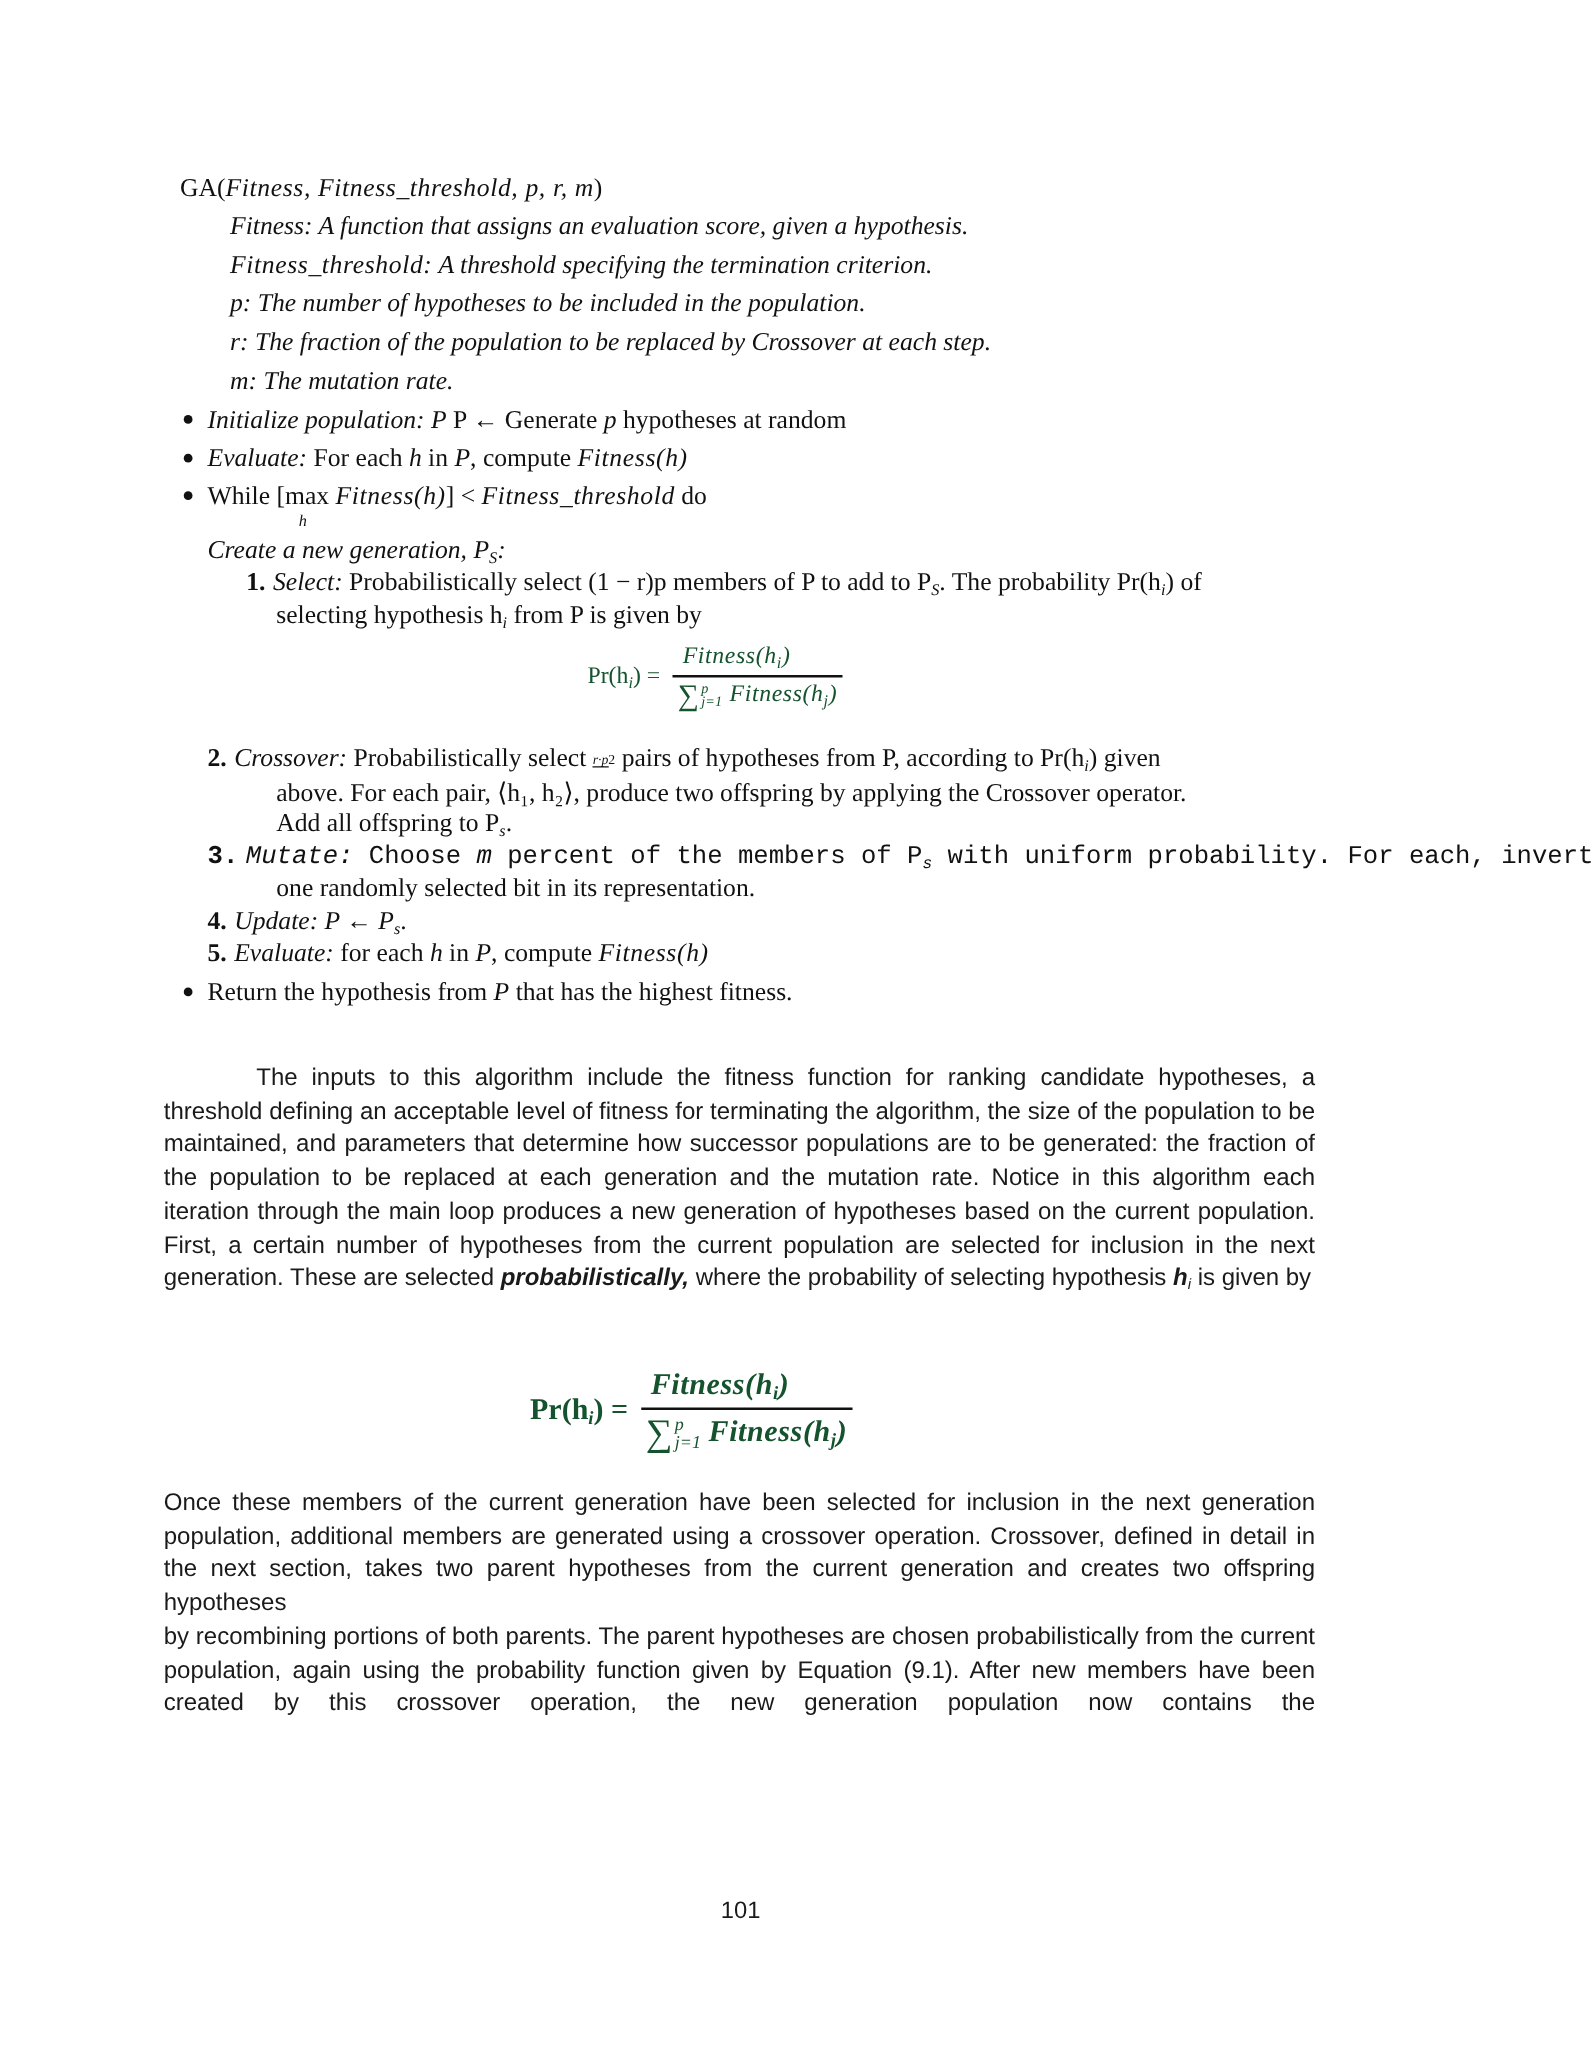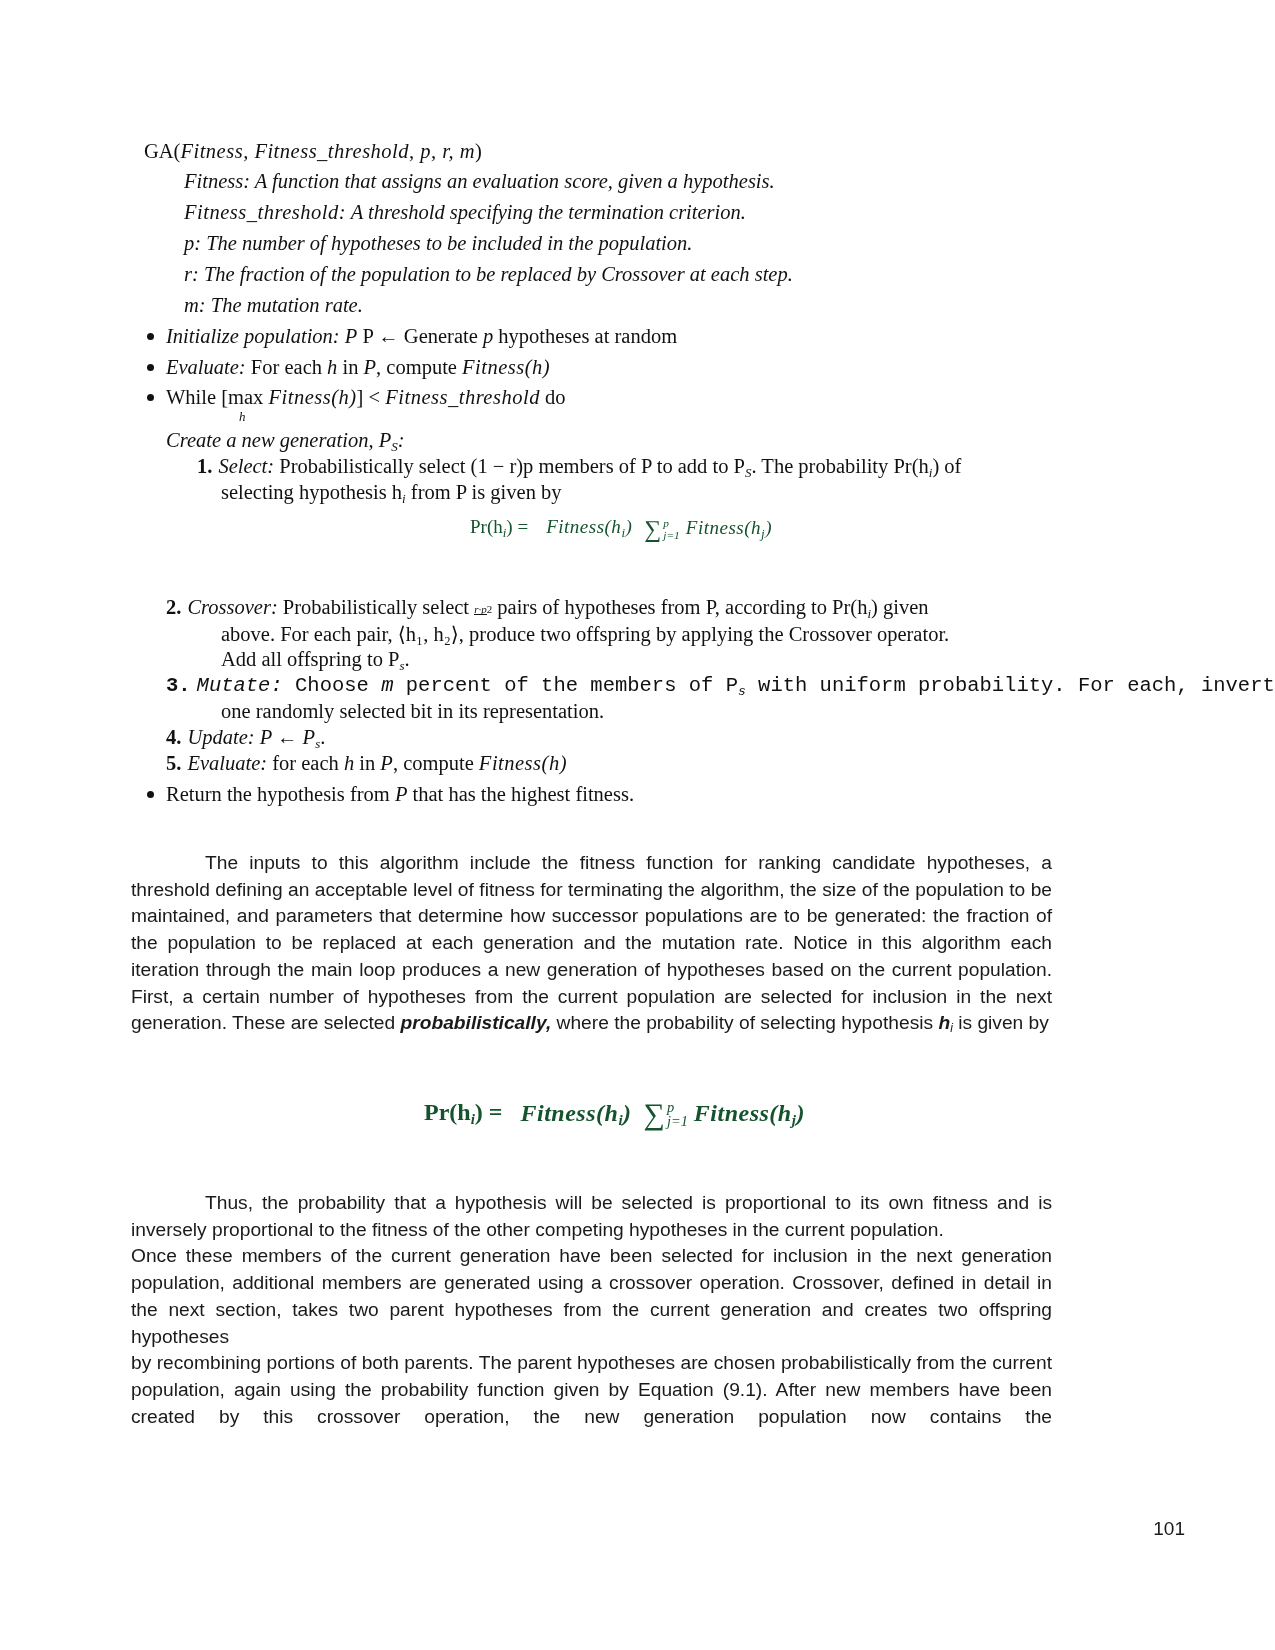--- a/index.html
+++ b/index.html
@@ -22,40 +22,40 @@
       background: #111; margin-right: 12px; vertical-align: middle;
       position: relative; top: -2px;
     }
     .num { font-weight: bold; margin-right: 6px; }
 
     .eq {
       position: absolute; display: flex; align-items: center;
       font-family: "Liberation Serif", "DejaVu Serif", serif; color: #14532d;
     }
     .eq .lhs { margin-right: 10px; }
-    .frac { display: inline-flex; flex-direction: row; align-items: flex-end; }
+    .frac { display: inline-flex; flex-direction: column; align-items: flex-start; }
     .frac .numr { padding: 0 8px 2px 8px; }
     .frac .bar { height: 1.6px; background: #111; align-self: stretch; }
     .frac .den { padding: 2px 4px 0 4px; display: flex; align-items: center; }
     .sigma { font-size: 1.25em; margin-right: 2px; }
     .limits { display: inline-flex; flex-direction: column; font-size: 0.6em; line-height: 1; margin-right: 6px; font-style: italic; }
 
     .prose {
       position: absolute; left: 131px; width: 921px;
       font-family: "Liberation Sans", "DejaVu Sans", sans-serif;
       font-size: 19.2px; line-height: 26.7px; color: #1a1a1a;
       text-align: justify;
     }
     .prose p { margin: 0; }
     .indent { text-indent: 74px; }
     .bi { font-weight: bold; font-style: italic; }
 
     .page-number {
       position: absolute; left: 0; width: 1185px; top: 1518px;
-      text-align: right;
+      text-align: center;
       font-family: "Liberation Sans", "DejaVu Sans", sans-serif;
       font-size: 19px; color: #1a1a1a;
     }
   </style>
 </head>
 <body>
 
 <div class="algo">
 
   <div class="line" style="left:144px; top:140px;">
@@ -199,18 +199,17 @@
       <span class="limits" style="font-weight:normal;">
           <span>p</span>
           <span>j=1</span>
         </span>
       <span class="mathit"><span>Fitness(h</span><span class="sub" style="font-size:15px;">j</span><span>)</span></span>
     </span>
   </span>
 </div>
 
 <div class="prose" style="top:1190px;">
-  <p class="indent">Thus, the probability that a hypothesis will be selected is proportional to its own fitness and is inversely proportional to the fitness of the other competing hypotheses in the current population.</p>
   <p>Once these members of the current generation have been selected for inclusion in the next generation population, additional members are generated using a crossover operation. Crossover, defined in detail in the next section, takes two parent hypotheses from the current generation and creates two offspring hypotheses</p>
   <p style="text-align-last: justify;">by recombining portions of both parents. The parent hypotheses are chosen probabilistically from the current population, again using the probability function given by Equation (9.1). After new members have been created by this crossover operation, the new generation population now contains the</p>
 </div>
 
 <div class="page-number">101</div>
 
 </body></html>

